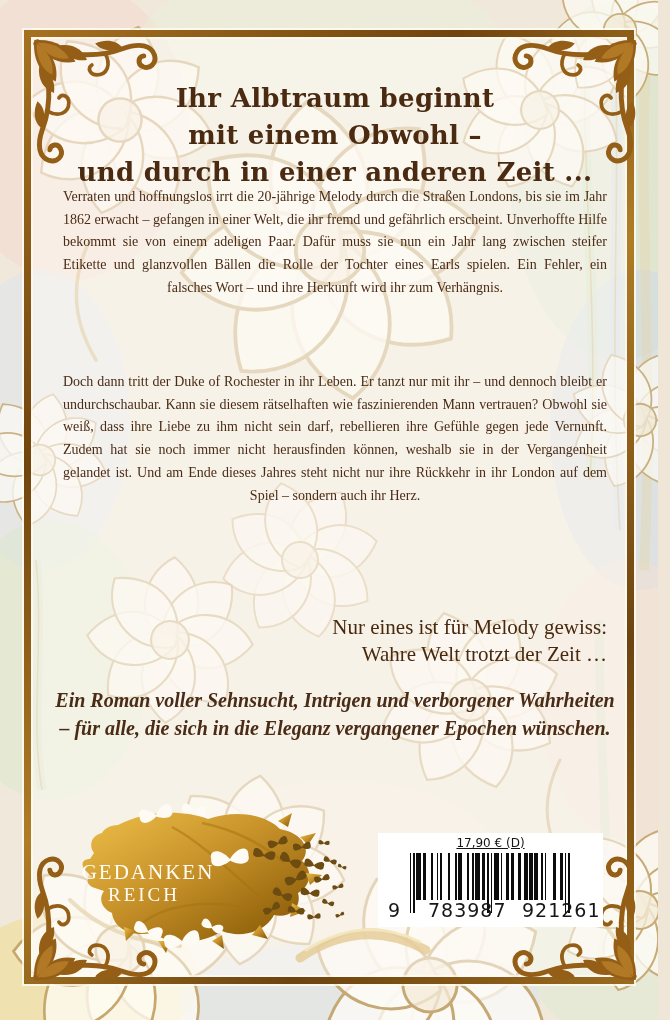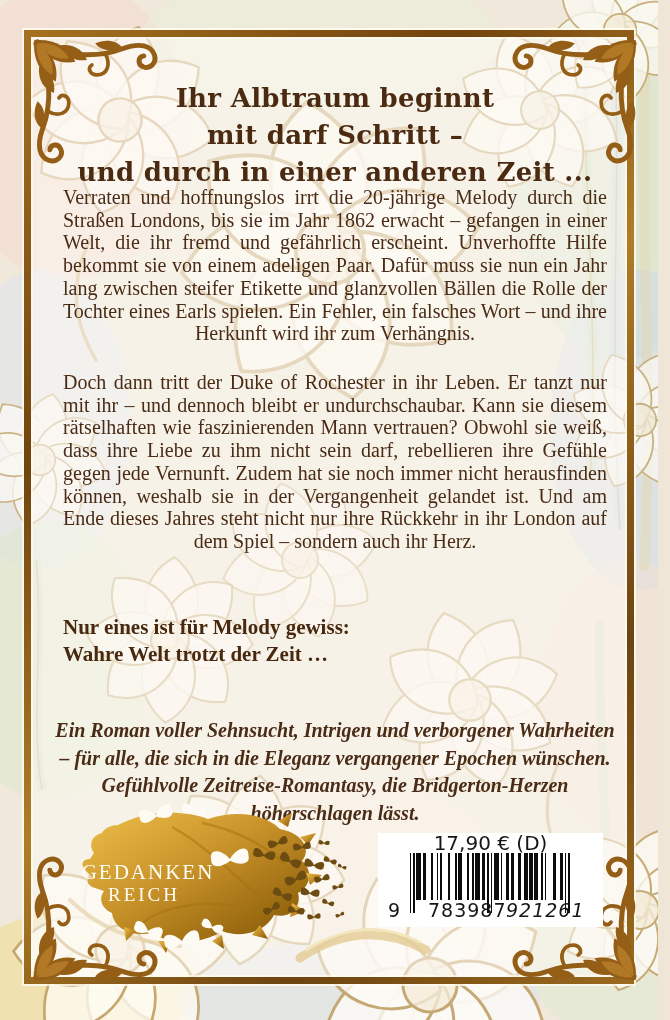--- a/index.html
+++ b/index.html
@@ -12,41 +12,41 @@
            background:rgba(253,250,244,0.55);z-index:1;}
   .frame{position:absolute;left:24px;top:30px;right:24px;bottom:36px;z-index:2;
          border:7px solid #8a5619;
          border-image:linear-gradient(135deg,#a5701f 0%,#71440e 28%,#b07d26 52%,#6d4410 78%,#9a6a1e 100%) 1;
          box-shadow:0 0 0 2px rgba(255,252,243,.8), inset 0 0 0 2px rgba(255,252,243,.65);
          pointer-events:none;}
   .flourish-svg{position:absolute;left:0;top:0;z-index:3;pointer-events:none;}
   .textblock{position:absolute;left:63px;width:544px;z-index:4;}
   .headline{top:80px;text-align:center;font-family:"DejaVu Serif",serif;
             font-weight:700;font-size:26px;line-height:37px;color:#4b2a12;letter-spacing:.3px;}
-  .para{font-size:20px;line-height:22.7px;text-align:justify;text-align-last:center;color:#4a2b16;}
+  .para{font-size:14px;line-height:22.7px;text-align:justify;text-align-last:center;color:#4a2b16;}
   .para1{top:186px;}
   .para2{top:371px;}
-  .certainty{top:614px;text-align:left;font-weight:700;font-size:21px;line-height:27px;color:#48290f;}
-  .blurb{top:717px;left:55px;width:560px;text-align:center;font-weight:700;font-style:italic;
+  .certainty{top:614px;text-align:right;font-weight:400;font-size:21px;line-height:27px;color:#48290f;}
+  .blurb{top:687px;left:55px;width:560px;text-align:center;font-weight:700;font-style:italic;
          font-size:20px;line-height:27.5px;color:#4a2b16;}
   .logo{position:absolute;left:52px;top:803px;width:300px;height:150px;z-index:5;}
   .logo text{font-family:"Liberation Serif",serif;fill:#fffdf6;}
   .barcode-box{position:absolute;left:378px;top:833px;width:225px;height:94px;background:#ffffff;
                z-index:5;font-family:"DejaVu Sans",sans-serif;}
-  .price{margin-top:1px;text-align:center;font-size:20px;line-height:18px;color:#161616;}
+  .price{margin-top:1px;text-align:center;font-size:12px;line-height:18px;color:#161616;text-decoration:underline;}
   .bars{position:relative;margin:1px auto 0;width:162px;height:62px;font-size:0;white-space:nowrap;}
   .bar{display:inline-block;width:1.7px;height:47px;vertical-align:top;}
   .bar.black{background:#0c0c0c;}
   .bar.guard{height:60px;}
   .isbn-row{position:absolute;top:66px;left:32px;right:0;height:24px;
             font-size:19px;color:#161616;letter-spacing:1px;}
   .isbn-row span{position:absolute;top:0;}
   .isbn-lead{left:-22px;}
   .isbn-g1{left:18px;}
-  .isbn-g2{left:96px;font-style:italic;}
+  .isbn-g2{left:112px;}
 </style>
 </head>
 <body>
 
 <div class="cover">
 
   <svg class="bg-svg" width="670" height="1020" viewBox="0 0 670 1020" aria-hidden="true">
     <defs>
       <symbol id="peony" overflow="visible">
         <g stroke="#c2a268" stroke-width="2" fill="#fffdf7" fill-opacity="0.8">
@@ -153,35 +153,34 @@
     <g transform="translate(26,988) scale(1,-1)">
         <use href="#flourish" width="140" height="140"></use>
       </g>
     <g transform="translate(644,988) scale(-1,-1)">
         <use href="#flourish" width="140" height="140"></use>
       </g>
   </svg>
 
   <div class="textblock headline">
     <div>Ihr Albtraum beginnt</div>
-    <div>mit darf Schritt –</div>
+    <div>mit einem Obwohl –</div>
     <div>und durch in einer anderen Zeit ...</div>
   </div>
 
   <div class="textblock para para1">Verraten und hoffnungslos irrt die 20-jährige Melody durch die Straßen Londons, bis sie im Jahr 1862 erwacht – gefangen in einer Welt, die ihr fremd und gefährlich erscheint. Unverhoffte Hilfe bekommt sie von einem adeligen Paar. Dafür muss sie nun ein Jahr lang zwischen steifer Etikette und glanzvollen Bällen die Rolle der Tochter eines Earls spielen. Ein Fehler, ein falsches Wort – und ihre Herkunft wird ihr zum Verhängnis.</div>
   <div class="textblock para para2">Doch dann tritt der Duke of Rochester in ihr Leben. Er tanzt nur mit ihr – und dennoch bleibt er undurchschaubar. Kann sie diesem rätselhaften wie faszinierenden Mann vertrauen? Obwohl sie weiß, dass ihre Liebe zu ihm nicht sein darf, rebellieren ihre Gefühle gegen jede Vernunft. Zudem hat sie noch immer nicht herausfinden können, weshalb sie in der Vergangenheit gelandet ist. Und am Ende dieses Jahres steht nicht nur ihre Rückkehr in ihr London auf dem Spiel – sondern auch ihr Herz.</div>
 
   <div class="textblock certainty">
     <div>Nur eines ist für Melody gewiss:</div>
     <div>Wahre Welt trotzt der Zeit …</div>
   </div>
 
   <div class="textblock blurb">
     <div>Ein Roman voller Sehnsucht, Intrigen und verborgener Wahrheiten – für alle, die sich in die Eleganz vergangener Epochen wünschen.</div>
-    <div>Gefühlvolle Zeitreise-Romantasy, die Bridgerton-Herzen höherschlagen lässt.</div>
   </div>
 
   <svg class="logo" viewBox="0 0 300 150" aria-hidden="false">
     <defs>
       <linearGradient id="foil" x1="0" y1="0" x2="1" y2="1">
         <stop offset="0" stop-color="#edbf49"></stop>
         <stop offset="0.45" stop-color="#c8922a"></stop>
         <stop offset="0.8" stop-color="#9a6a10"></stop>
         <stop offset="1" stop-color="#7e540a"></stop>
       </linearGradient>

